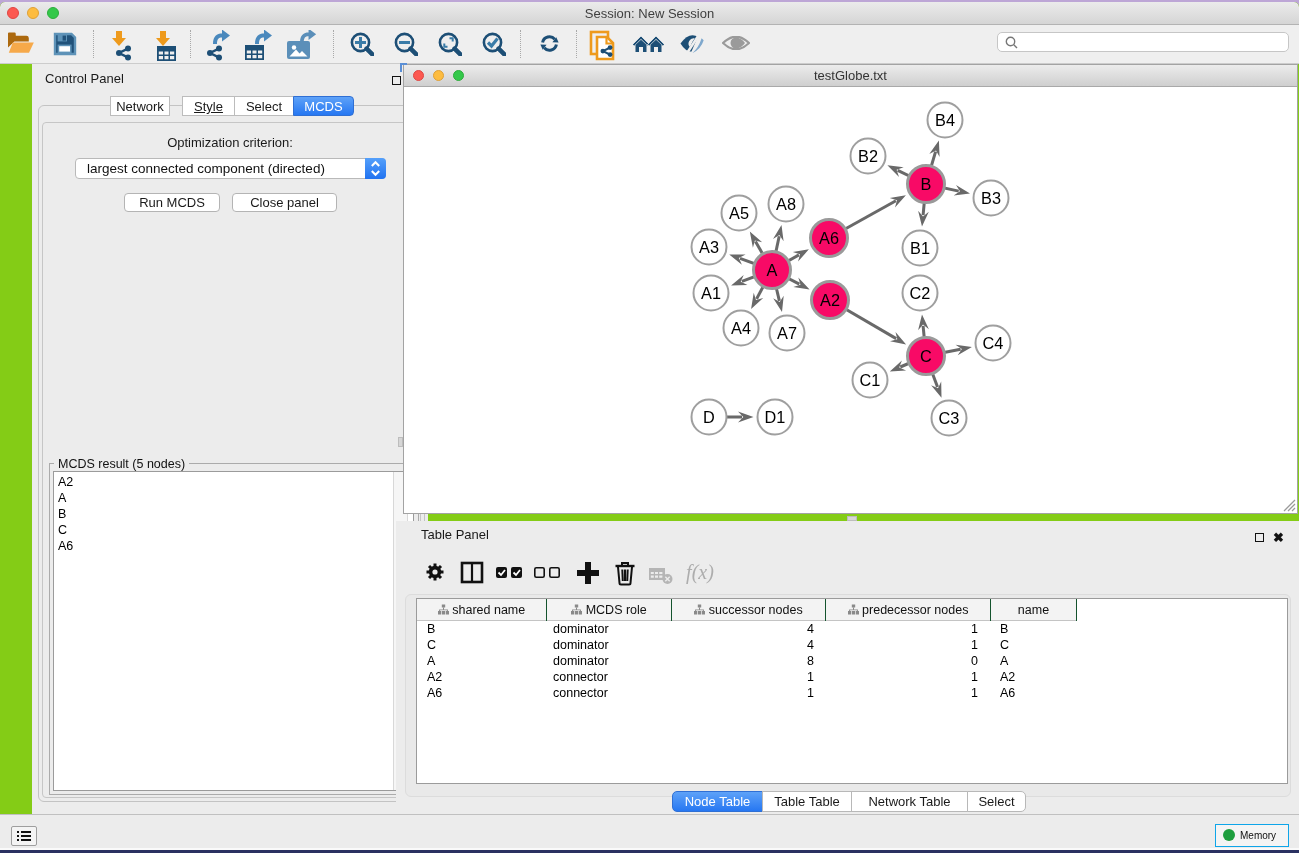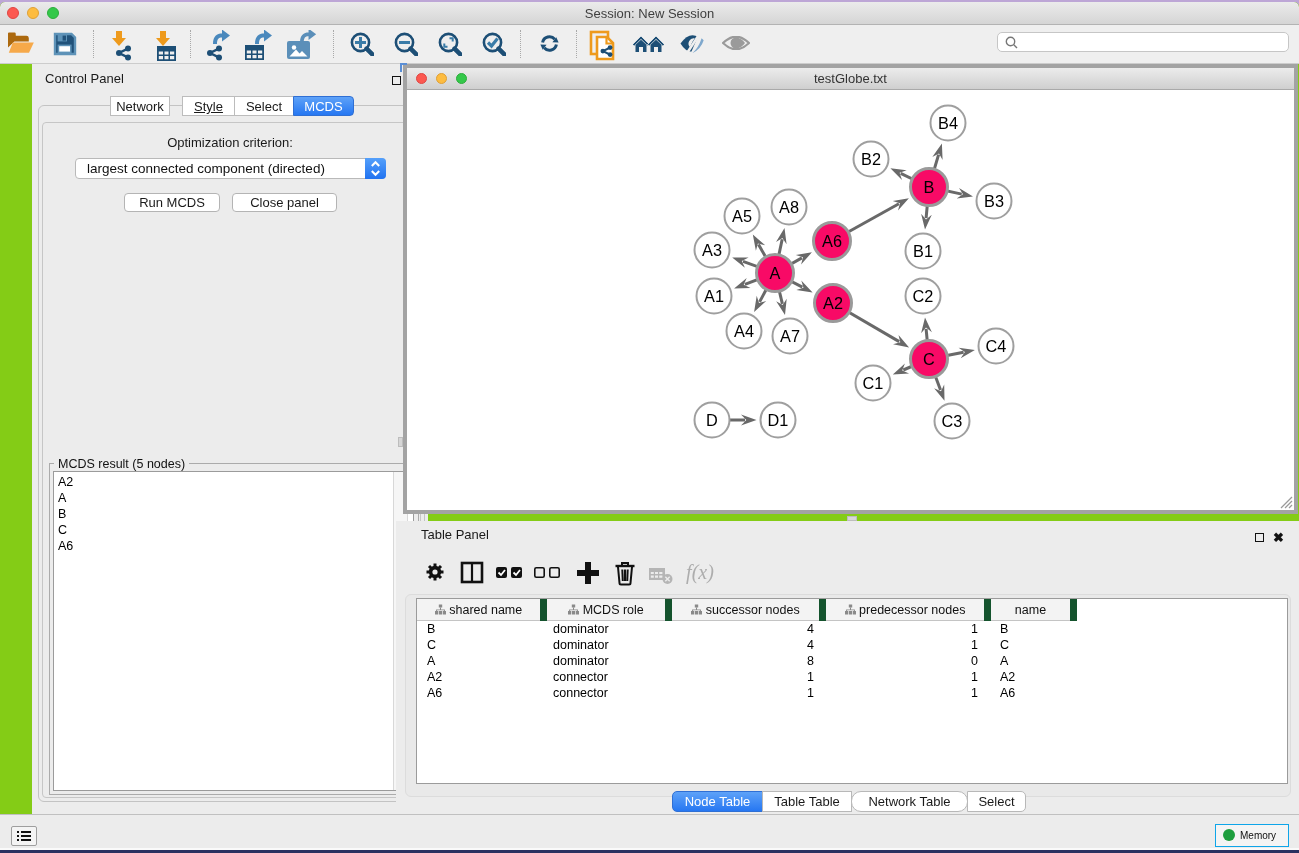--- a/index.html
+++ b/index.html
@@ -30,33 +30,33 @@
 #optlabel { position:absolute; left:0; top:71px; width:396px; text-align:center; font-size:13px; color:#1a1a1a; }
 #combo { position:absolute; left:43px; top:94px; width:311px; height:21px; background:#fff; border:1px solid #b9b9b9; border-radius:4px; font-size:13.5px; color:#111; line-height:19px; padding-left:11px; }
 #combo .spin { position:absolute; right:-1px; top:-1px; width:21px; height:21px; border-radius:0 4px 4px 0; background:linear-gradient(#55a0fb,#2072f0); }
 .btn { position:absolute; height:19px; background:#ffffff; border:1px solid #b4b4b4; border-radius:4px; font-size:13px; color:#1a1a1a; text-align:center; line-height:17px; }
 #groupbox { position:absolute; left:17px; top:399px; width:370px; height:332px; border:1px solid #ababab; }
 #grouplabel { position:absolute; left:22px; top:393px; background:#ececec; padding:0 4px; font-size:12.5px; color:#111; }
 #mcdslist { position:absolute; left:21px; top:407px; width:361px; height:320px; background:#fff; border:1px solid #9b9b9b; }
 #mcdslist .items { position:absolute; left:4px; top:2px; font-size:12.5px; color:#000; line-height:16px; }
 #mcdslist .sb { position:absolute; right:5px; top:0; width:15px; height:100%; background:#f6f6f6; border-left:1px solid #d8d8d8; border-right:1px solid #d8d8d8; }
 
-#netwin { position:absolute; left:403px; top:62px; width:895px; height:450px; background:#fff; border:4px solid #a3a3a3; }
+#netwin { position:absolute; left:403px; top:62px; width:895px; height:450px; background:#fff; border:1px solid #a3a3a3; }
 #nettitle { position:absolute; left:0; top:0; width:100%; height:22px; background:linear-gradient(#ececec,#cfcfcf); border-bottom:1px solid #a9a9a9; }
 #nettitle .t1 { left:9px;  background:#fc5850; border:1px solid #df4643; width:11px; height:11px; }
 #nettitle .t2 { left:29px; background:#fdbc40; border:1px solid #dfa036; width:11px; height:11px; }
 #nettitle .t3 { left:49px; background:#34c84a; border:1px solid #2dad3c; width:11px; height:11px; }
 #nettitle .title { position:absolute; width:100%; text-align:center; top:3px; font-size:13px; color:#333; }
 
 #tpanel { position:absolute; left:396px; top:519px; width:903px; height:295px; background:#ececec; }
 #tpanel .ptitle { position:absolute; left:25px; top:6px; font-size:13px; color:#1a1a1a; }
 #ttoolbar { position:absolute; left:22px; top:36px; height:34px; }
 #ttable { position:absolute; left:20px; top:77px; width:872px; height:186px; background:#fff; border:1px solid #9b9b9b; }
 #thead { position:absolute; left:0; top:0; width:660px; height:22px; background:#f3f3f3; border-bottom:1px solid #c4c4c4; }
-.hcell { position:absolute; top:0; height:22px; border-right:7px solid #14532d; font-size:12.5px; color:#111; text-align:center; line-height:22px; }
+.hcell { position:absolute; top:0; height:22px; border-right:1px solid #14532d; font-size:12.5px; color:#111; text-align:center; line-height:22px; }
 .trow { position:absolute; font-size:12.5px; color:#000; height:16px; line-height:16px; }
 #btabs { position:absolute; left:276px; top:270px; height:21px; }
 .btab { position:absolute; top:0; height:21px; background:#fff; border:1px solid #b8b8b8; font-size:13px; color:#1a1a1a; text-align:center; line-height:20px; }
 .btab.sel { background:linear-gradient(#5ea2f8,#2677f2); color:#fff; border-color:#2f6fd4; }
 
 #statusbar { position:absolute; left:0; top:812px; width:1299px; height:36px; background:#ececec; border-top:1px solid #c0c0c0; }
 #memorybtn { position:absolute; right:10px; top:9px; width:74px; height:23px; background:#f4f4f4; border:1px solid #0ea5e9; font-size:10px; color:#111; line-height:21px; }
 #listbtn { position:absolute; left:11px; top:11px; width:26px; height:20px; background:#f4f4f4; border:1px solid #9e9e9e; border-radius:2px; }
 </style>
 </head>
@@ -459,21 +459,21 @@
         <div class="trow" style="left:583px;top:70px;">A2</div>
         <div class="trow" style="left:10px;top:86px;">A6</div>
         <div class="trow" style="left:136px;top:86px;">connector</div>
         <div class="trow" style="left:255px;top:86px;width:142px;text-align:right;">1</div>
         <div class="trow" style="left:409px;top:86px;width:152px;text-align:right;">1</div>
         <div class="trow" style="left:583px;top:86px;">A6</div>
       </div>
     <div id="btabs">
       <div class="btab sel" style="left:0; width:91px; border-radius:5px 0 0 5px;">Node Table</div>
       <div class="btab" style="left:90px; width:90px;">Table Table</div>
-      <div class="btab" style="left:179px; width:117px;border-radius:10px;">Network Table</div>
+      <div class="btab" style="left:179px; width:117px;">Network Table</div>
       <div class="btab" style="left:295px; width:59px; border-radius:0 5px 5px 0;">Select</div>
     </div>
   </div>
   <div style="position:absolute;left:398px;top:435px;width:5px;height:10px;background:#d6d6d6;border:1px solid #bdbdbd;"></div>
     <div style="position:absolute;left:847px;top:514px;width:10px;height:5px;background:#d6d6d6;border:1px solid #bdbdbd;"></div>
     <div style="position:absolute;left:400px;top:61px;width:7px;height:2px;background:#5a8fd6;"></div>
     <div style="position:absolute;left:400px;top:61px;width:2px;height:9px;background:#5a8fd6;"></div>
   <div id="statusbar">
       <div style="position:absolute;left:0;bottom:0;width:100%;height:2px;background:#fafafa;"></div>
     <div id="listbtn"><svg width="24" height="18" viewBox="0 0 24 18">

